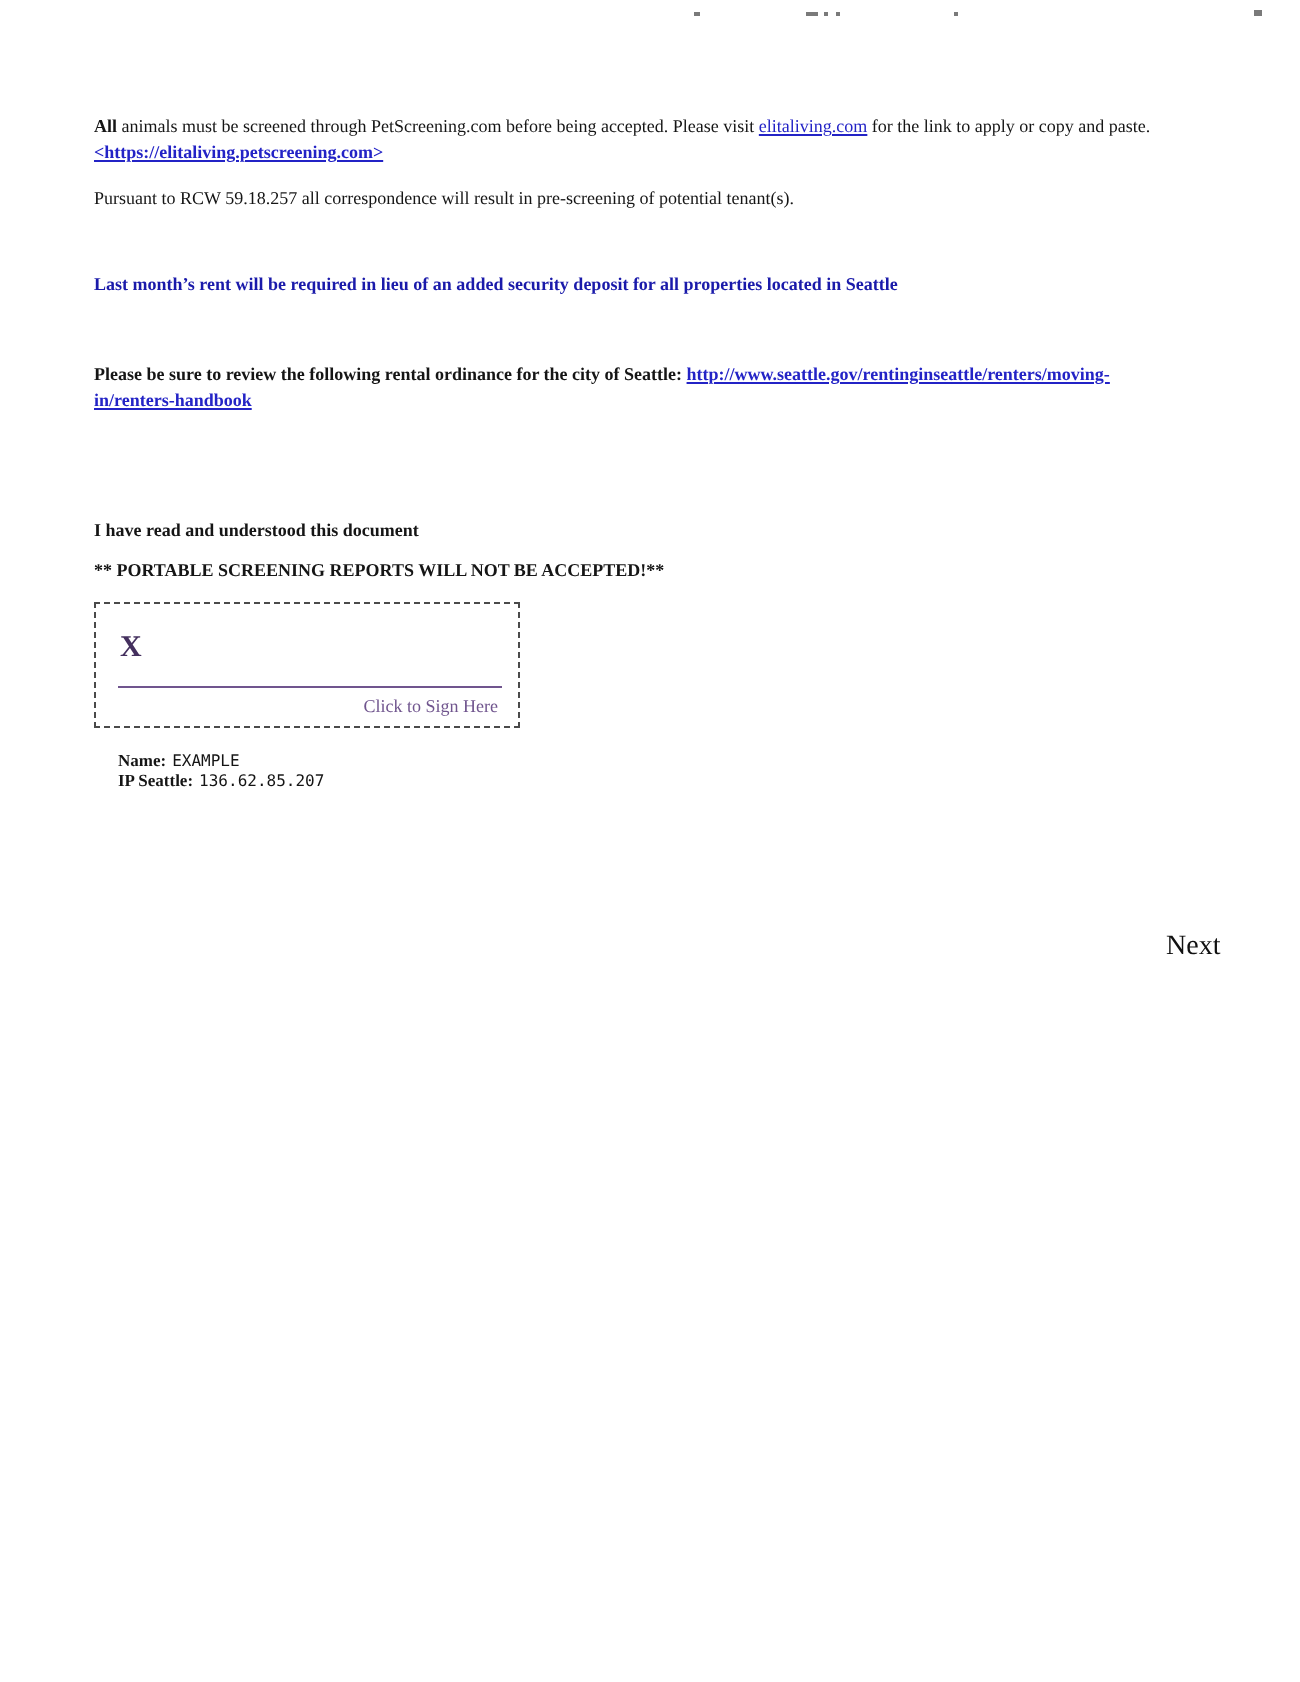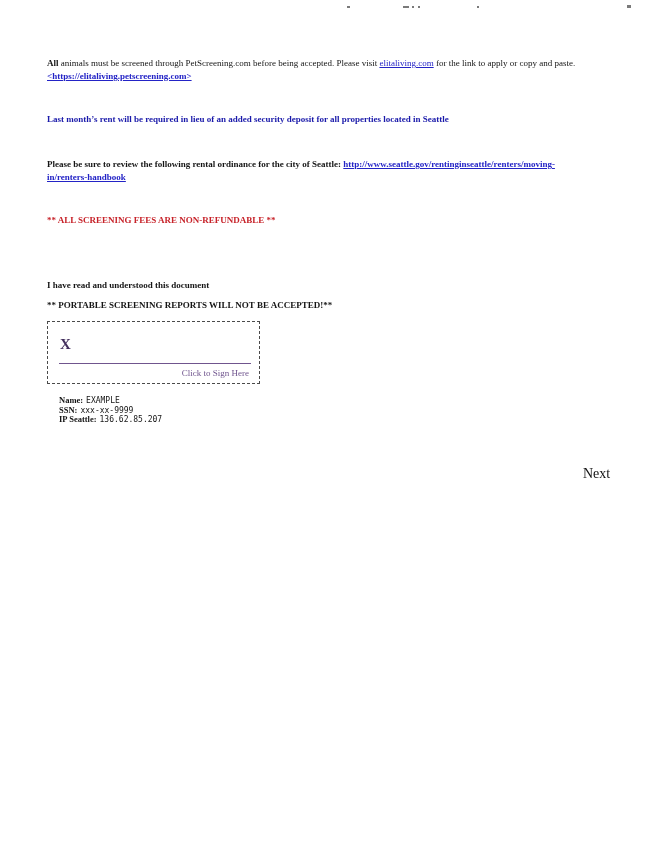--- a/index.html
+++ b/index.html
@@ -96,40 +96,39 @@
   <div class="art" style="left:403px;top:6px;width:6px;height:2px;"></div>
   <div class="art" style="left:412px;top:6px;width:2px;height:2px;"></div>
   <div class="art" style="left:418px;top:6px;width:2px;height:2px;"></div>
   <div class="art" style="left:477px;top:6px;width:2px;height:2px;"></div>
   <div class="art" style="left:627px;top:5px;width:4px;height:3px;"></div>
 
   <div class="content">
 
     <p class="para p1"><span class="bold">All</span><span> animals must be screened through PetScreening.com before being accepted. Please visit </span><a class="link">elitaliving.com</a><span> for the link to apply or copy and paste. </span><a class="link bold">&lt;https://elitaliving.petscreening.com&gt;</a></p>
 
+    <p class="para p2">Pursuant to RCW 59.18.257 all correspondence will result in pre-screening of potential tenant(s).</p>
 
     <p class="para p4">Last month’s rent will be required in lieu of an added security deposit for all properties located in Seattle</p>
 
     <p class="para p3"><span>Please be sure to review the following rental ordinance for the city of Seattle: </span><a class="link bold">http://www.seattle.gov/rentinginseattle/renters/moving-in/renters-handbook</a></p>
 
-    <p class="para warn-red">** ALL SCREENING FEES ARE NON-REFUNDABLE **</p>
 
     <p class="para ack">I have read and understood this document</p>
 
     <p class="para warn-bold">** PORTABLE SCREENING REPORTS WILL NOT BE ACCEPTED!**</p>
 
     <div class="sig-box">
       <div class="sig-x">X</div>
       <div class="sig-line"></div>
       <div class="sig-cta">Click to Sign Here</div>
     </div>
 
     <div class="meta">
       <div class="meta-row"><span class="meta-label">Name:</span><span class="meta-value">EXAMPLE</span></div>
-      <div class="meta-row"><span class="meta-label">SSN:</span><span class="meta-value">xxx-xx-9999</span></div>
       <div class="meta-row"><span class="meta-label">IP Seattle:</span><span class="meta-value">136.62.85.207</span></div>
     </div>
 
   </div>
 
   <div class="next">Next</div>
 
   <div class="faint-rule"></div>
   <div class="art light" style="left:13px;top:830px;width:4px;height:2px;"></div>
   <div class="art light" style="left:21px;top:830px;width:4px;height:2px;"></div>

